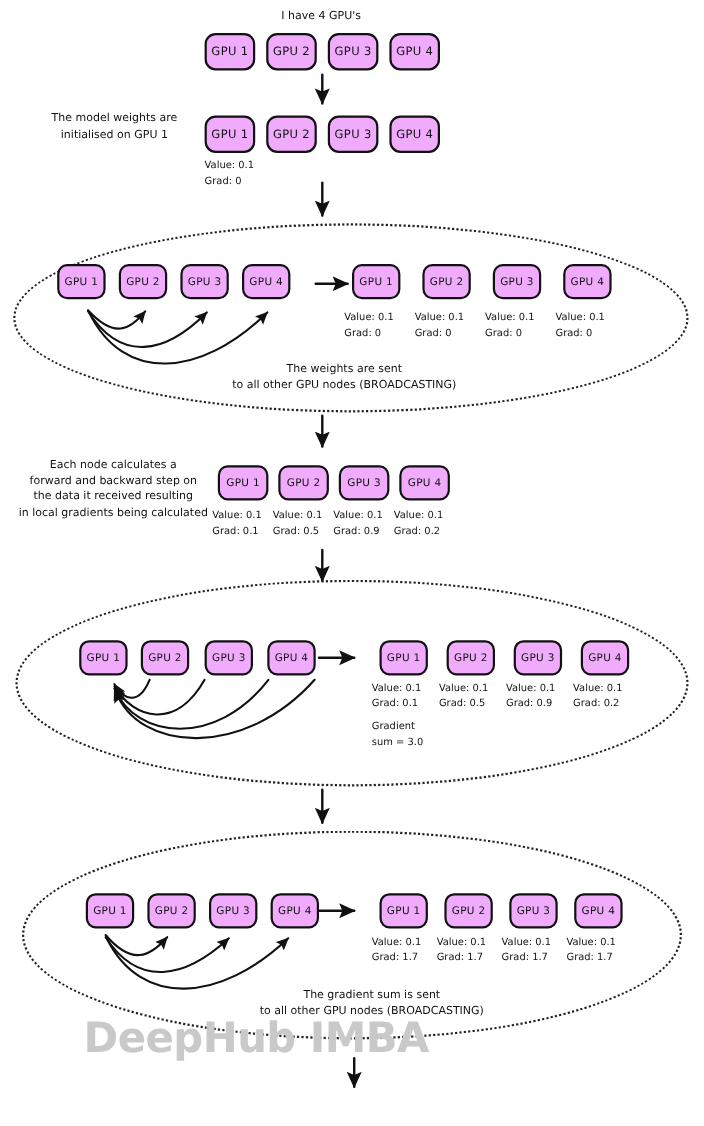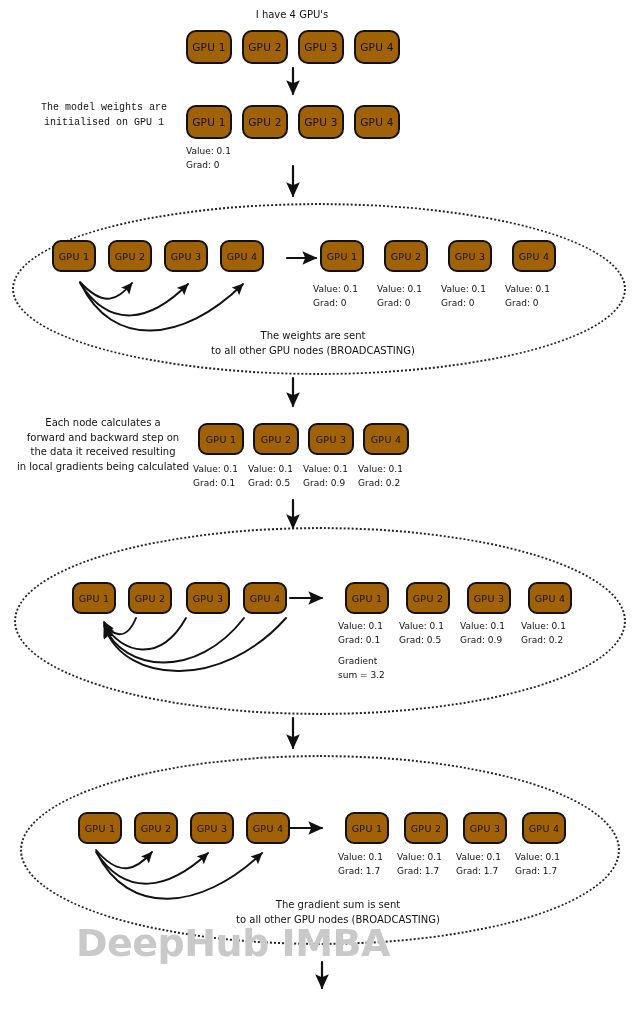--- a/index.html
+++ b/index.html
@@ -10,21 +10,21 @@
   }
   .stage{position:absolute;left:0;top:0;width:640px;height:1024px;}
   
   .abs{position:absolute;}
   
   .gpu-box{
     position:absolute;
     box-sizing:border-box;
     border:2.2px solid #111;
     border-radius:10px;
-    background:#a16207;
+    background:#f0abfc;
     display:flex;align-items:center;justify-content:center;
     font-size:10.5px;
     letter-spacing:.3px;
     color:#111;
     white-space:nowrap;
   }
   .gpu-box.sm{font-size:9.5px;border-width:2px;border-radius:9px;}
   
   .note{
     position:absolute;
@@ -137,21 +137,21 @@
     </g>
   </svg>
 
   <div class="note center" style="left:212px;top:8px;width:160px;">I have 4 GPU's</div>
 
   <div class="gpu-box" style="left:186px;top:30px;width:46px;height:34px;">GPU 1</div>
   <div class="gpu-box" style="left:242px;top:30px;width:46px;height:34px;">GPU 2</div>
   <div class="gpu-box" style="left:298px;top:30px;width:46px;height:34px;">GPU 3</div>
   <div class="gpu-box" style="left:354px;top:30px;width:46px;height:34px;">GPU 4</div>
 
-  <div class="note center" style="left:24px;top:101px;width:160px;font-family:Liberation Mono, monospace;">The model weights are
+  <div class="note center" style="left:24px;top:101px;width:160px;">The model weights are
 initialised on GPU 1</div>
 
   <div class="gpu-box" style="left:186px;top:105px;width:46px;height:34px;">GPU 1</div>
   <div class="gpu-box" style="left:242px;top:105px;width:46px;height:34px;">GPU 2</div>
   <div class="gpu-box" style="left:298px;top:105px;width:46px;height:34px;">GPU 3</div>
   <div class="gpu-box" style="left:354px;top:105px;width:46px;height:34px;">GPU 4</div>
 
   <div class="vg" style="left:186px;top:145px;width:70px;">Value: 0.1</div>
   <div class="vg" style="left:186px;top:159px;width:70px;">Grad: 0</div>
 
@@ -214,21 +214,21 @@
   <div class="vg" style="left:338px;top:620px;">Value: 0.1</div>
   <div class="vg" style="left:338px;top:634px;">Grad: 0.1</div>
   <div class="vg" style="left:399px;top:620px;">Value: 0.1</div>
   <div class="vg" style="left:399px;top:634px;">Grad: 0.5</div>
   <div class="vg" style="left:460px;top:620px;">Value: 0.1</div>
   <div class="vg" style="left:460px;top:634px;">Grad: 0.9</div>
   <div class="vg" style="left:521px;top:620px;">Value: 0.1</div>
   <div class="vg" style="left:521px;top:634px;">Grad: 0.2</div>
 
   <div class="vg" style="left:338px;top:655px;width:110px;">Gradient
-sum = 3.2</div>
+sum = 3.0</div>
 
   <div class="ellipse" style="left:20px;top:755px;width:600px;height:190px;"></div>
 
   <div class="gpu-box sm" style="left:78px;top:812px;width:44px;height:32px;">GPU 1</div>
   <div class="gpu-box sm" style="left:134px;top:812px;width:44px;height:32px;">GPU 2</div>
   <div class="gpu-box sm" style="left:190px;top:812px;width:44px;height:32px;">GPU 3</div>
   <div class="gpu-box sm" style="left:246px;top:812px;width:44px;height:32px;">GPU 4</div>
 
   <div class="gpu-box sm" style="left:345px;top:812px;width:44px;height:32px;">GPU 1</div>
   <div class="gpu-box sm" style="left:404px;top:812px;width:44px;height:32px;">GPU 2</div>

